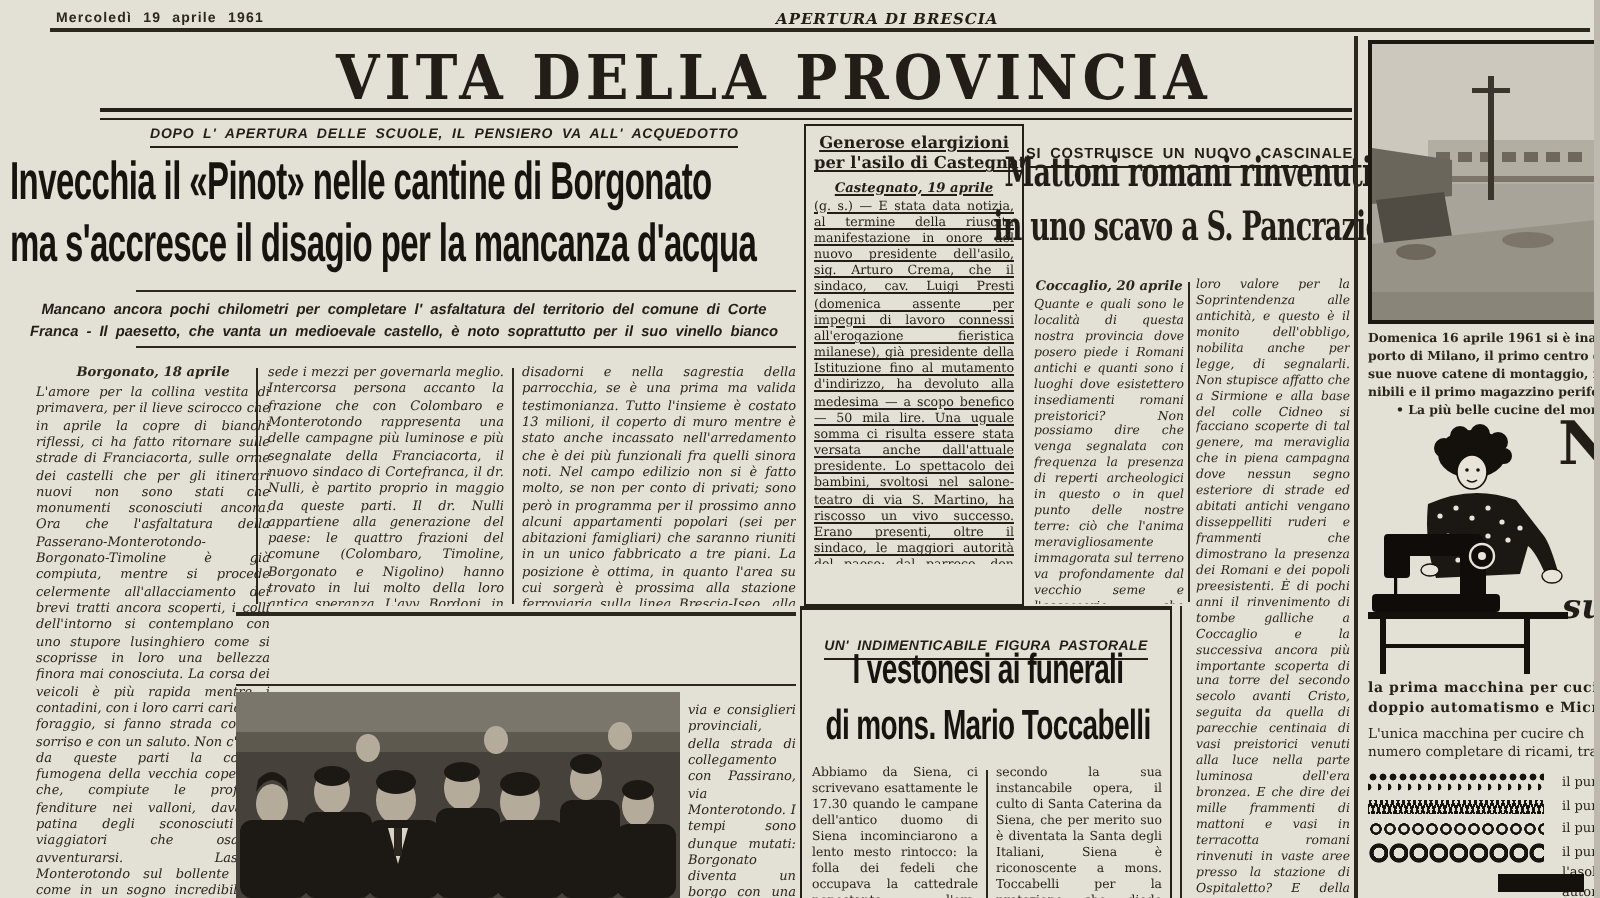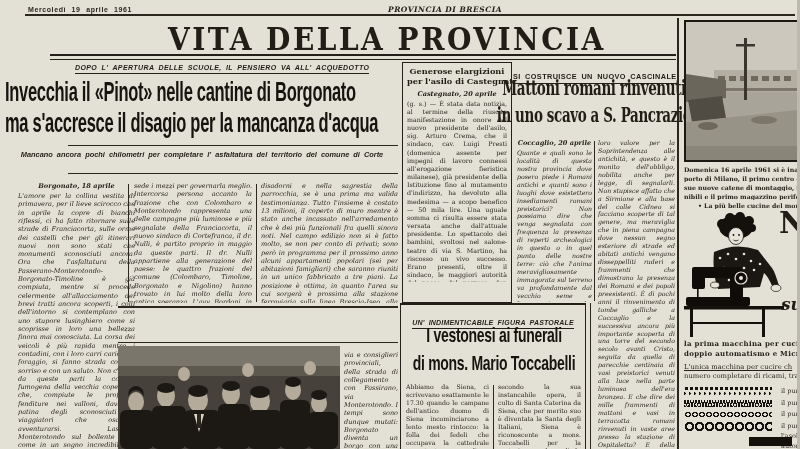--- a/index.html
+++ b/index.html
@@ -38,21 +38,21 @@
   #subhead-rule-bot { left:68px; top:173px; width:330px; }
   .subhead-line { position:absolute; left:6px; width:392px; text-align:center; font:bold italic 7.4px "Liberation Sans",sans-serif; word-spacing:2px; white-space:nowrap; overflow:hidden; }
 
   
   #forza-rule-top { left:118px; top:306px; width:280px; height:1.5px; }
   #forza-headline { left:118px; top:309px; width:280px; text-align:center; font:bold italic 27px "DejaVu Serif",serif; letter-spacing:5px; }
   #forza-rule-bot { left:118px; top:342px; width:280px; }
   #crowd-photo { left:118px; top:346px; width:222px; height:103px; background:#3e3a33; }
 
   
-  #castegnato-box { left:402px; top:62px; width:110px; height:241px; border:1px solid #241f18; padding:3px 4px; overflow:hidden; }
+  #castegnato-box { left:402px; top:62px; width:110px; height:241px; border:1px solid #241f18; padding:3px 4px; overflow:hidden;text-decoration:underline; }
   .boxtitle { text-align:center; font-weight:bold; font-size:8.2px; line-height:1.25; white-space:nowrap; }
   #castegnato-body { font-size:6.3px; line-height:1.3; text-align:justify; overflow:hidden; height:182px; margin-top:2px; }
 
   
   #mattoni-kicker-wrap { left:513px; top:64px; width:163px; text-align:center; position:absolute; }
   #mattoni-kicker { display:inline-block; font:bold 7.3px "Liberation Sans",sans-serif; letter-spacing:.4px; word-spacing:2px; border-bottom:1px solid #241f18; padding-bottom:2px; white-space:nowrap; }
   #mattoni-h1,#mattoni-h2 { font-family:"DejaVu Serif",serif; font-weight:bold; letter-spacing:-.4px; }
   #mattoni-h1 { left:594px; top:79px; font-size:13.5px; transform:translateX(-50%) scaleY(1.5); }
   #mattoni-h2 { left:594px; top:106px; font-size:13.5px; transform:translateX(-50%) scaleY(1.5); }
 
@@ -85,32 +85,33 @@
   .stitch-label { position:absolute; left:781px; font:6.5px "DejaVu Serif",serif; white-space:nowrap; color:#241f18; }
   #ad-black-bar { left:749px; top:437px; width:43px; height:9px; background:#14110d; }
   #page-edge { right:0; top:0; width:3px; height:449px; background:#bdb9ae; }
 </style>
 </head>
 <body>
 
 <div id="page">
 
   <div class="abs" id="topbar-date">Mercoledì 19 aprile 1961</div>
-  <div class="abs" id="newspaper-name">PROVINCIA DI BRESCIA</div>
+  <div class="abs" id="newspaper-name">APERTURA DI BRESCIA</div>
   <div class="hrule" id="top-rule"></div>
 
   <div class="abs" id="masthead">VITA DELLA PROVINCIA</div>
   <div class="abs" id="masthead-rule"></div>
 
   <div class="abs kicker" id="lead-kicker">DOPO L' APERTURA DELLE SCUOLE, IL PENSIERO VA ALL' ACQUEDOTTO</div>
   <div class="cond" id="lead-h1">Invecchia il «Pinot» nelle cantine di Borgonato</div>
   <div class="cond" id="lead-h2">ma s'accresce il disagio per la mancanza d'acqua</div>
 
   <div class="hrule" id="subhead-rule-top"></div>
   <div class="subhead-line" style="top:150px;font-style:italic;">Mancano ancora pochi chilometri per completare l' asfaltatura del territorio del comune di Corte</div>
+  <div class="subhead-line" style="top:161px;">Franca - Il paesetto, che vanta un medioevale castello, è noto soprattutto per il suo vinello bianco</div>
   <div class="hrule" id="subhead-rule-bot"></div>
 
   <div class="col ital" style="left:18px; top:182px; width:117px; height:267px;">
     <span class="dateline">Borgonato, 18 aprile</span>
     <span>L'amore per la collina vestita di primavera, per il lieve scirocco che in aprile la copre di bianchi riflessi, ci ha fatto ritornare sulle strade di Franciacorta, sulle orme dei castelli che per gli itinerari nuovi non sono stati che monumenti sconosciuti ancora. Ora che l'asfaltatura della Passerano-Monterotondo-Borgonato-Timoline è già compiuta, mentre si procede celermente all'allacciamento dei brevi tratti ancora scoperti, i colli dell'intorno si contemplano con uno stupore lusinghiero come si scoprisse in loro una bellezza finora mai conosciuta. La corsa dei veicoli è più rapida mentre i contadini, con i loro carri carichi di foraggio, si fanno strada con un sorriso e con un saluto. Non c'è più da queste parti la cortina fumogena della vecchia copertura che, compiute le profonde fenditure nei valloni, dava la patina degli sconosciuti ai viaggiatori che osavano avventurarsi. Lasciato Monterotondo sul bollente che, come in un sogno incredibile, la natura con vasti prodighi di castagni e di noccioli più ha disegnato, si imbocca una strada che scende verso il piano, dove la campagna è quasi risorta ma più adatta a favorire le romantiche immagini dei vegliardi, una strada in belle condizioni, ma che sino pochi anni addietro, d'estate, doveva essere afosa e piena di polvere.</span>
   </div>
   <div class="col ital" style="left:134px; top:182px; width:118px; height:121px;">sede i mezzi per governarla meglio. Intercorsa persona accanto la frazione che con Colombaro e Monterotondo rappresenta una delle campagne più luminose e più segnalate della Franciacorta, il nuovo sindaco di Cortefranca, il dr. Nulli, è partito proprio in maggio da queste parti. Il dr. Nulli appartiene alla generazione del paese: le quattro frazioni del comune (Colombaro, Timoline, Borgonato e Nigolino) hanno trovato in lui molto della loro antica speranza. L'avv. Bordoni, in qualità di assessore alle finanze, ed il sig. Pietro Tonelli, nella sua funzione di assessore supplente, curano già ora l'avvenire di Borgonato.</div>
   <div class="col ital" style="left:261px; top:182px; width:137px; height:121px;">disadorni e nella sagrestia della parrocchia, se è una prima ma valida testimonianza. Tutto l'insieme è costato 13 milioni, il coperto di muro mentre è stato anche incassato nell'arredamento che è dei più funzionali fra quelli sinora noti. Nel campo edilizio non si è fatto molto, se non per conto di privati; sono però in programma per il prossimo anno alcuni appartamenti popolari (sei per abitazioni famigliari) che saranno riuniti in un unico fabbricato a tre piani. La posizione è ottima, in quanto l'area su cui sorgerà è prossima alla stazione ferroviaria sulla linea Brescia-Iseo, alla quale sono pure state allacciate con un apposito raccordo le corse di pullman anche le frazioni vicine. La spina più grossa rimane</div>
   <div class="vrule" style="left:128px; top:184px; height:118px;"></div>
   <div class="vrule" style="left:256px; top:184px; height:118px;"></div>
@@ -158,21 +159,21 @@
       </g>
       <polygon points="76,68 86,68 81,86" fill="#d9d3c6"></polygon>
       <rect x="79" y="68" width="4" height="14" fill="#2a261f"></rect>
     </svg>
   </div>
   <div class="col ital" style="left:344px; top:351px; width:54px; height:98px;">via e consiglieri provinciali, della strada di collegamento con Passirano, via Monterotondo. I tempi sono dunque mutati: Borgonato diventa un borgo con una meta, la sua terra in pregio.</div>
 
   <div class="abs" id="castegnato-box">
     <div class="boxtitle">Generose elargizioni</div>
     <div class="boxtitle">per l'asilo di Castegnato</div>
-    <div class="dateline" style="margin-top:3px;">Castegnato, 20 aprile</div>
+    <div class="dateline" style="margin-top:3px;">Castegnato, 19 aprile</div>
     <div id="castegnato-body">(g. s.) — È stata data notizia, al termine della riuscita manifestazione in onore del nuovo presidente dell'asilo, sig. Arturo Crema, che il sindaco, cav. Luigi Presti (domenica assente per impegni di lavoro connessi all'erogazione fieristica milanese), già presidente della Istituzione fino al mutamento d'indirizzo, ha devoluto alla medesima — a scopo benefico — 50 mila lire. Una uguale somma ci risulta essere stata versata anche dall'attuale presidente. Lo spettacolo dei bambini, svoltosi nel salone-teatro di via S. Martino, ha riscosso un vivo successo. Erano presenti, oltre il sindaco, le maggiori autorità del paese: dal parroco, don Rissini, al vice-sindaco sig. De Leone, i consiglieri comunali quasi al completo ed un pubblico attento, non solamente femminile. I vari «numeri» sono stati sottolineati da calorosi applausi, in quanto meritevolissimi. Il piccolo Faroppi che ha punto, in mostra il saluto al nuovo Presidente è stato, fra tutti, una piacevole rivelazione di disinvoltura.</div>
   </div>
 
   <div id="mattoni-kicker-wrap">
     <span id="mattoni-kicker" class="kicker">SI COSTRUISCE UN NUOVO CASCINALE</span>
   </div>
   <div class="abs" id="mattoni-h1">Mattoni romani rinvenuti</div>
   <div class="abs" id="mattoni-h2">in uno scavo a S. Pancrazio</div>
   <div class="col ital" style="left:517px; top:139px; width:75px; height:163px; font-size:6.2px;">
     <span class="dateline">Coccaglio, 20 aprile</span>
@@ -272,21 +273,21 @@
       <circle cx="57" cy="66" r="2" fill="#e8e4d9"></circle>
       <rect x="0" y="94" width="100" height="3.5" fill="#14110d"></rect>
       <rect x="6" y="97" width="3" height="28" fill="#14110d"></rect>
       <rect x="78" y="97" width="3" height="28" fill="#14110d"></rect>
       <rect x="6" y="110" width="75" height="2" fill="#14110d"></rect>
     </svg>
   </div>
 
   <div class="ad-line" style="top:339px; font:bold 7px 'DejaVu Serif',serif; letter-spacing:.3px;">la prima macchina per cucire</div>
   <div class="ad-line" style="top:349px; font:bold 7px 'DejaVu Serif',serif; letter-spacing:.3px;">doppio automatismo e Micro E</div>
-  <div class="ad-line" style="top:363px; font:6.8px 'DejaVu Serif',serif;text-decoration:underline;">L'unica macchina per cucire ch</div>
+  <div class="ad-line" style="top:363px; font:6.8px 'DejaVu Serif',serif;">L'unica macchina per cucire ch</div>
   <div class="ad-line" style="top:372px; font:6.8px 'DejaVu Serif',serif;">numero completare di ricami, tra</div>
 
   <div class="stitch" id="stitch-1"></div>
   <div class="stitch" id="stitch-2"></div>
   <div class="stitch" id="stitch-3"></div>
   <div class="stitch" id="stitch-4"></div>
 
   <div class="stitch-label" style="top:387px;">il pun</div>
   <div class="stitch-label" style="top:399px;">il pun</div>
   <div class="stitch-label" style="top:410px;">il pun</div>

